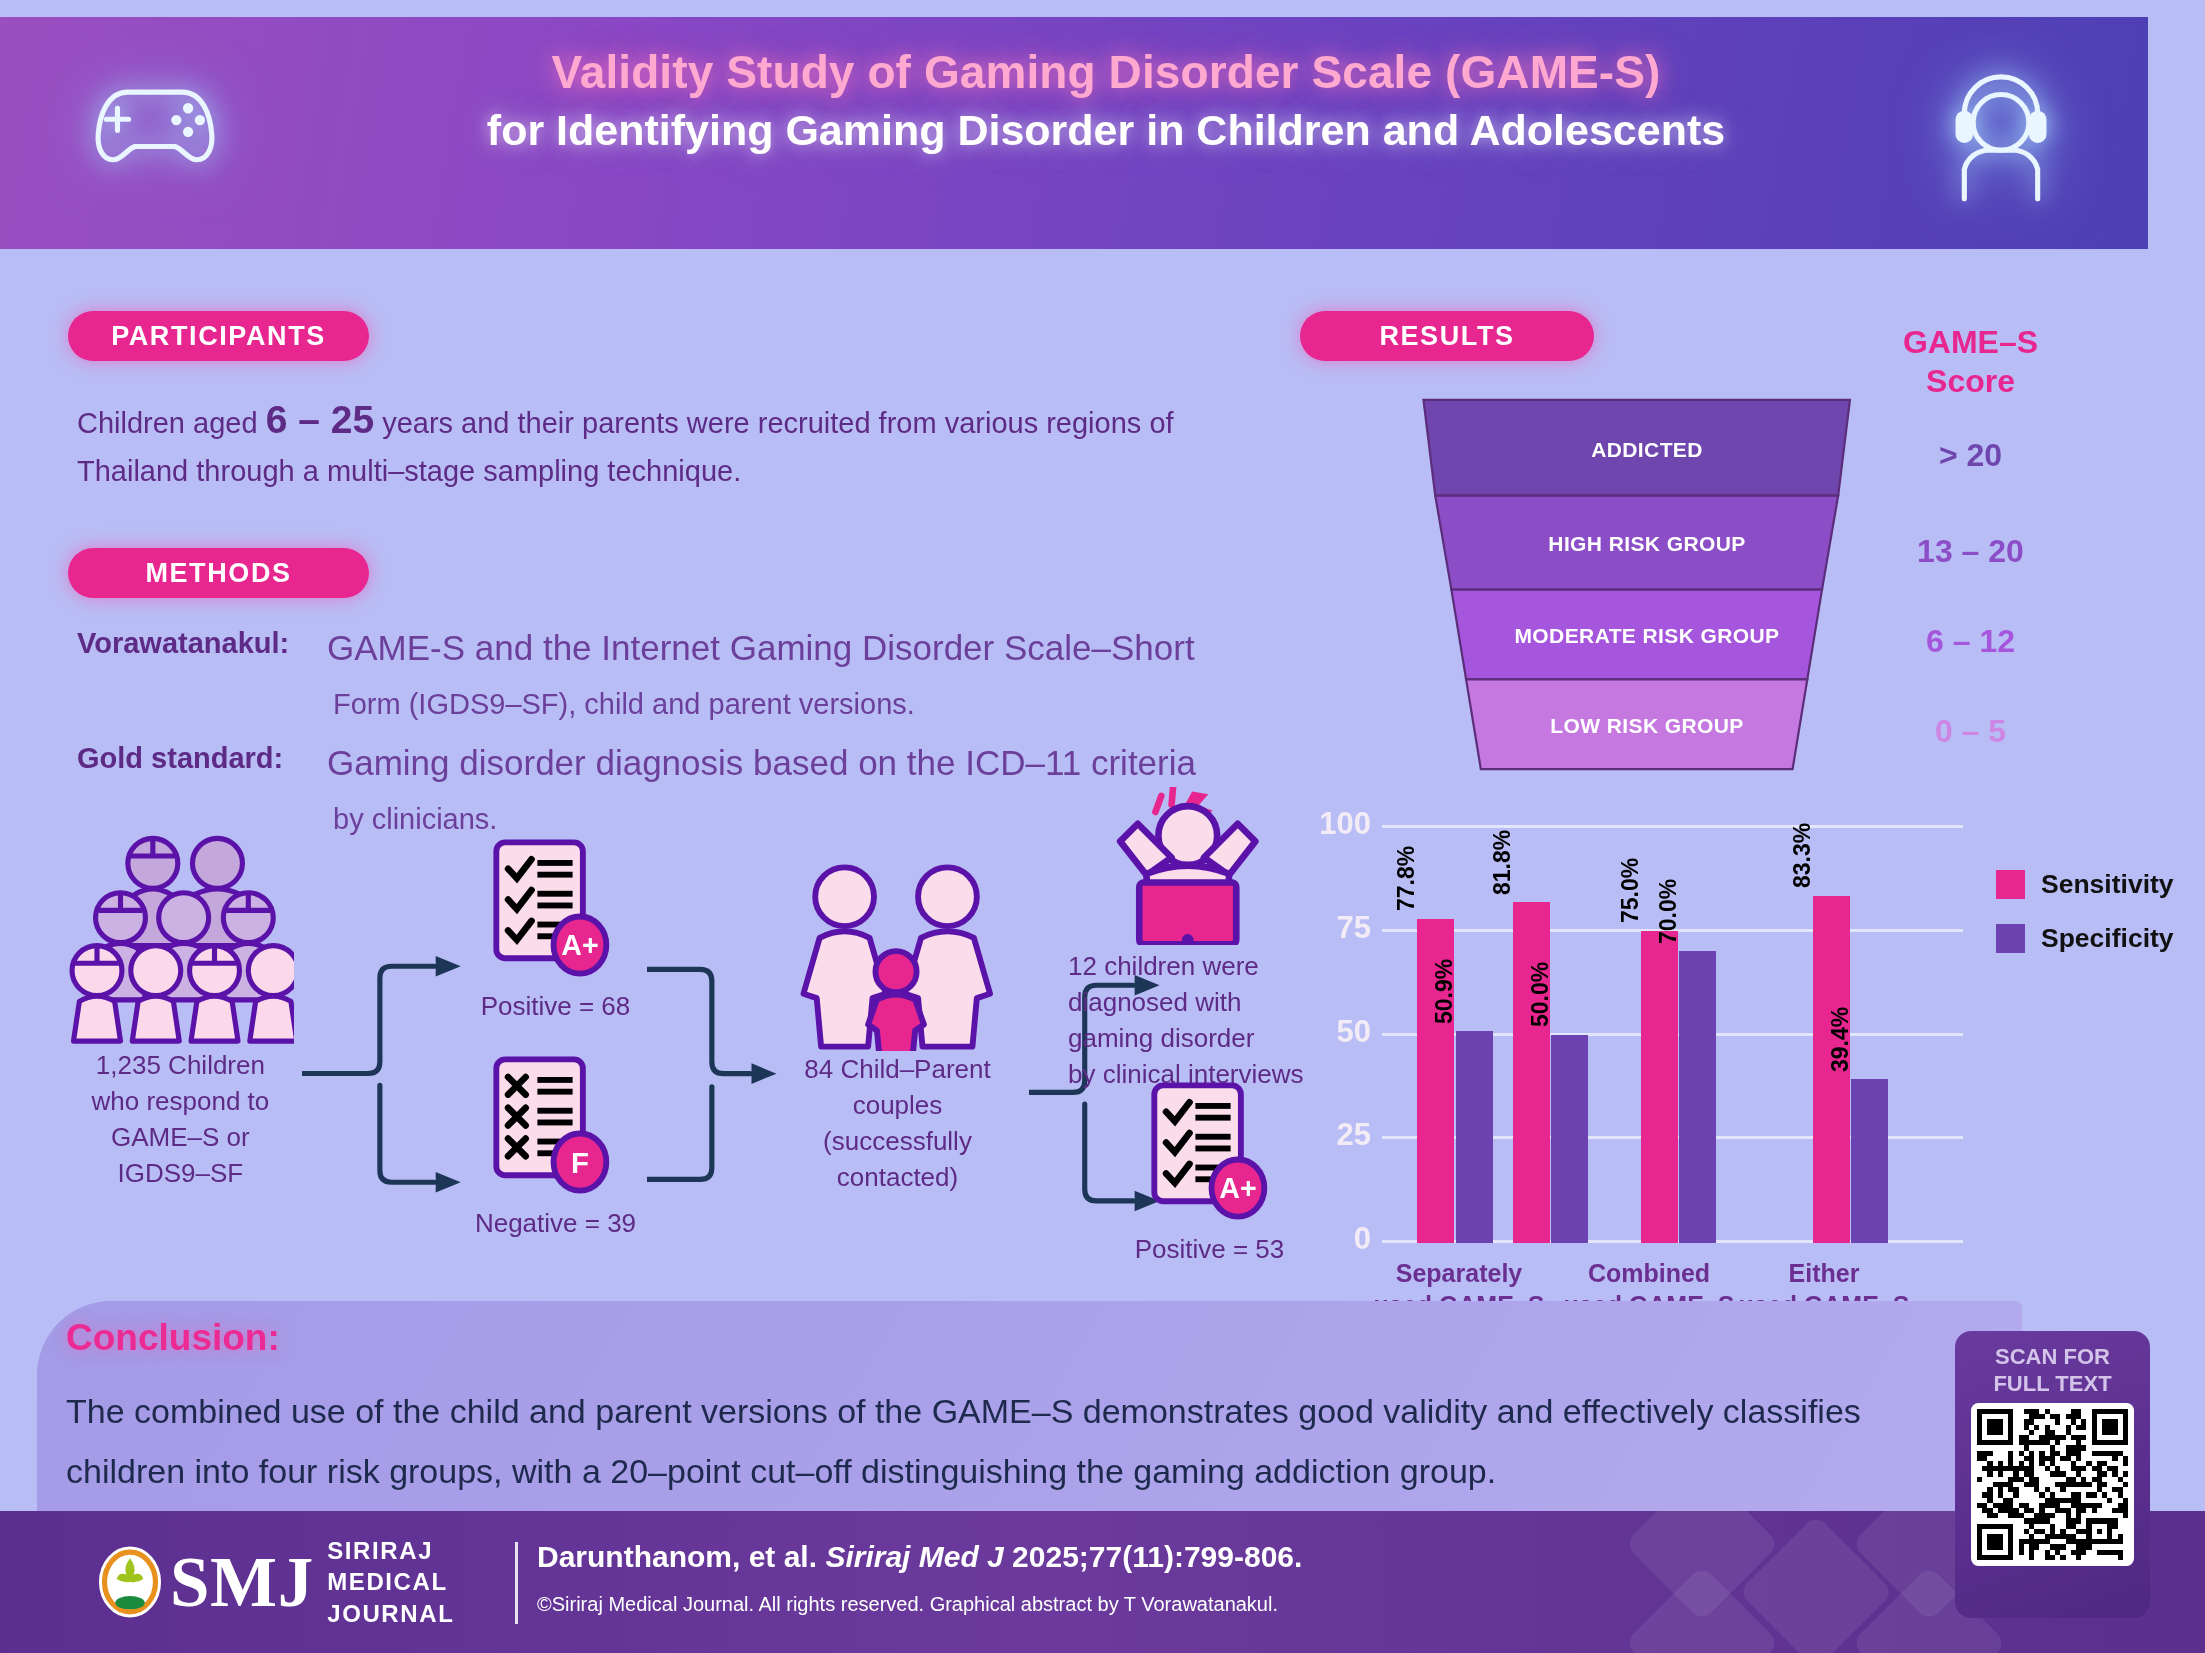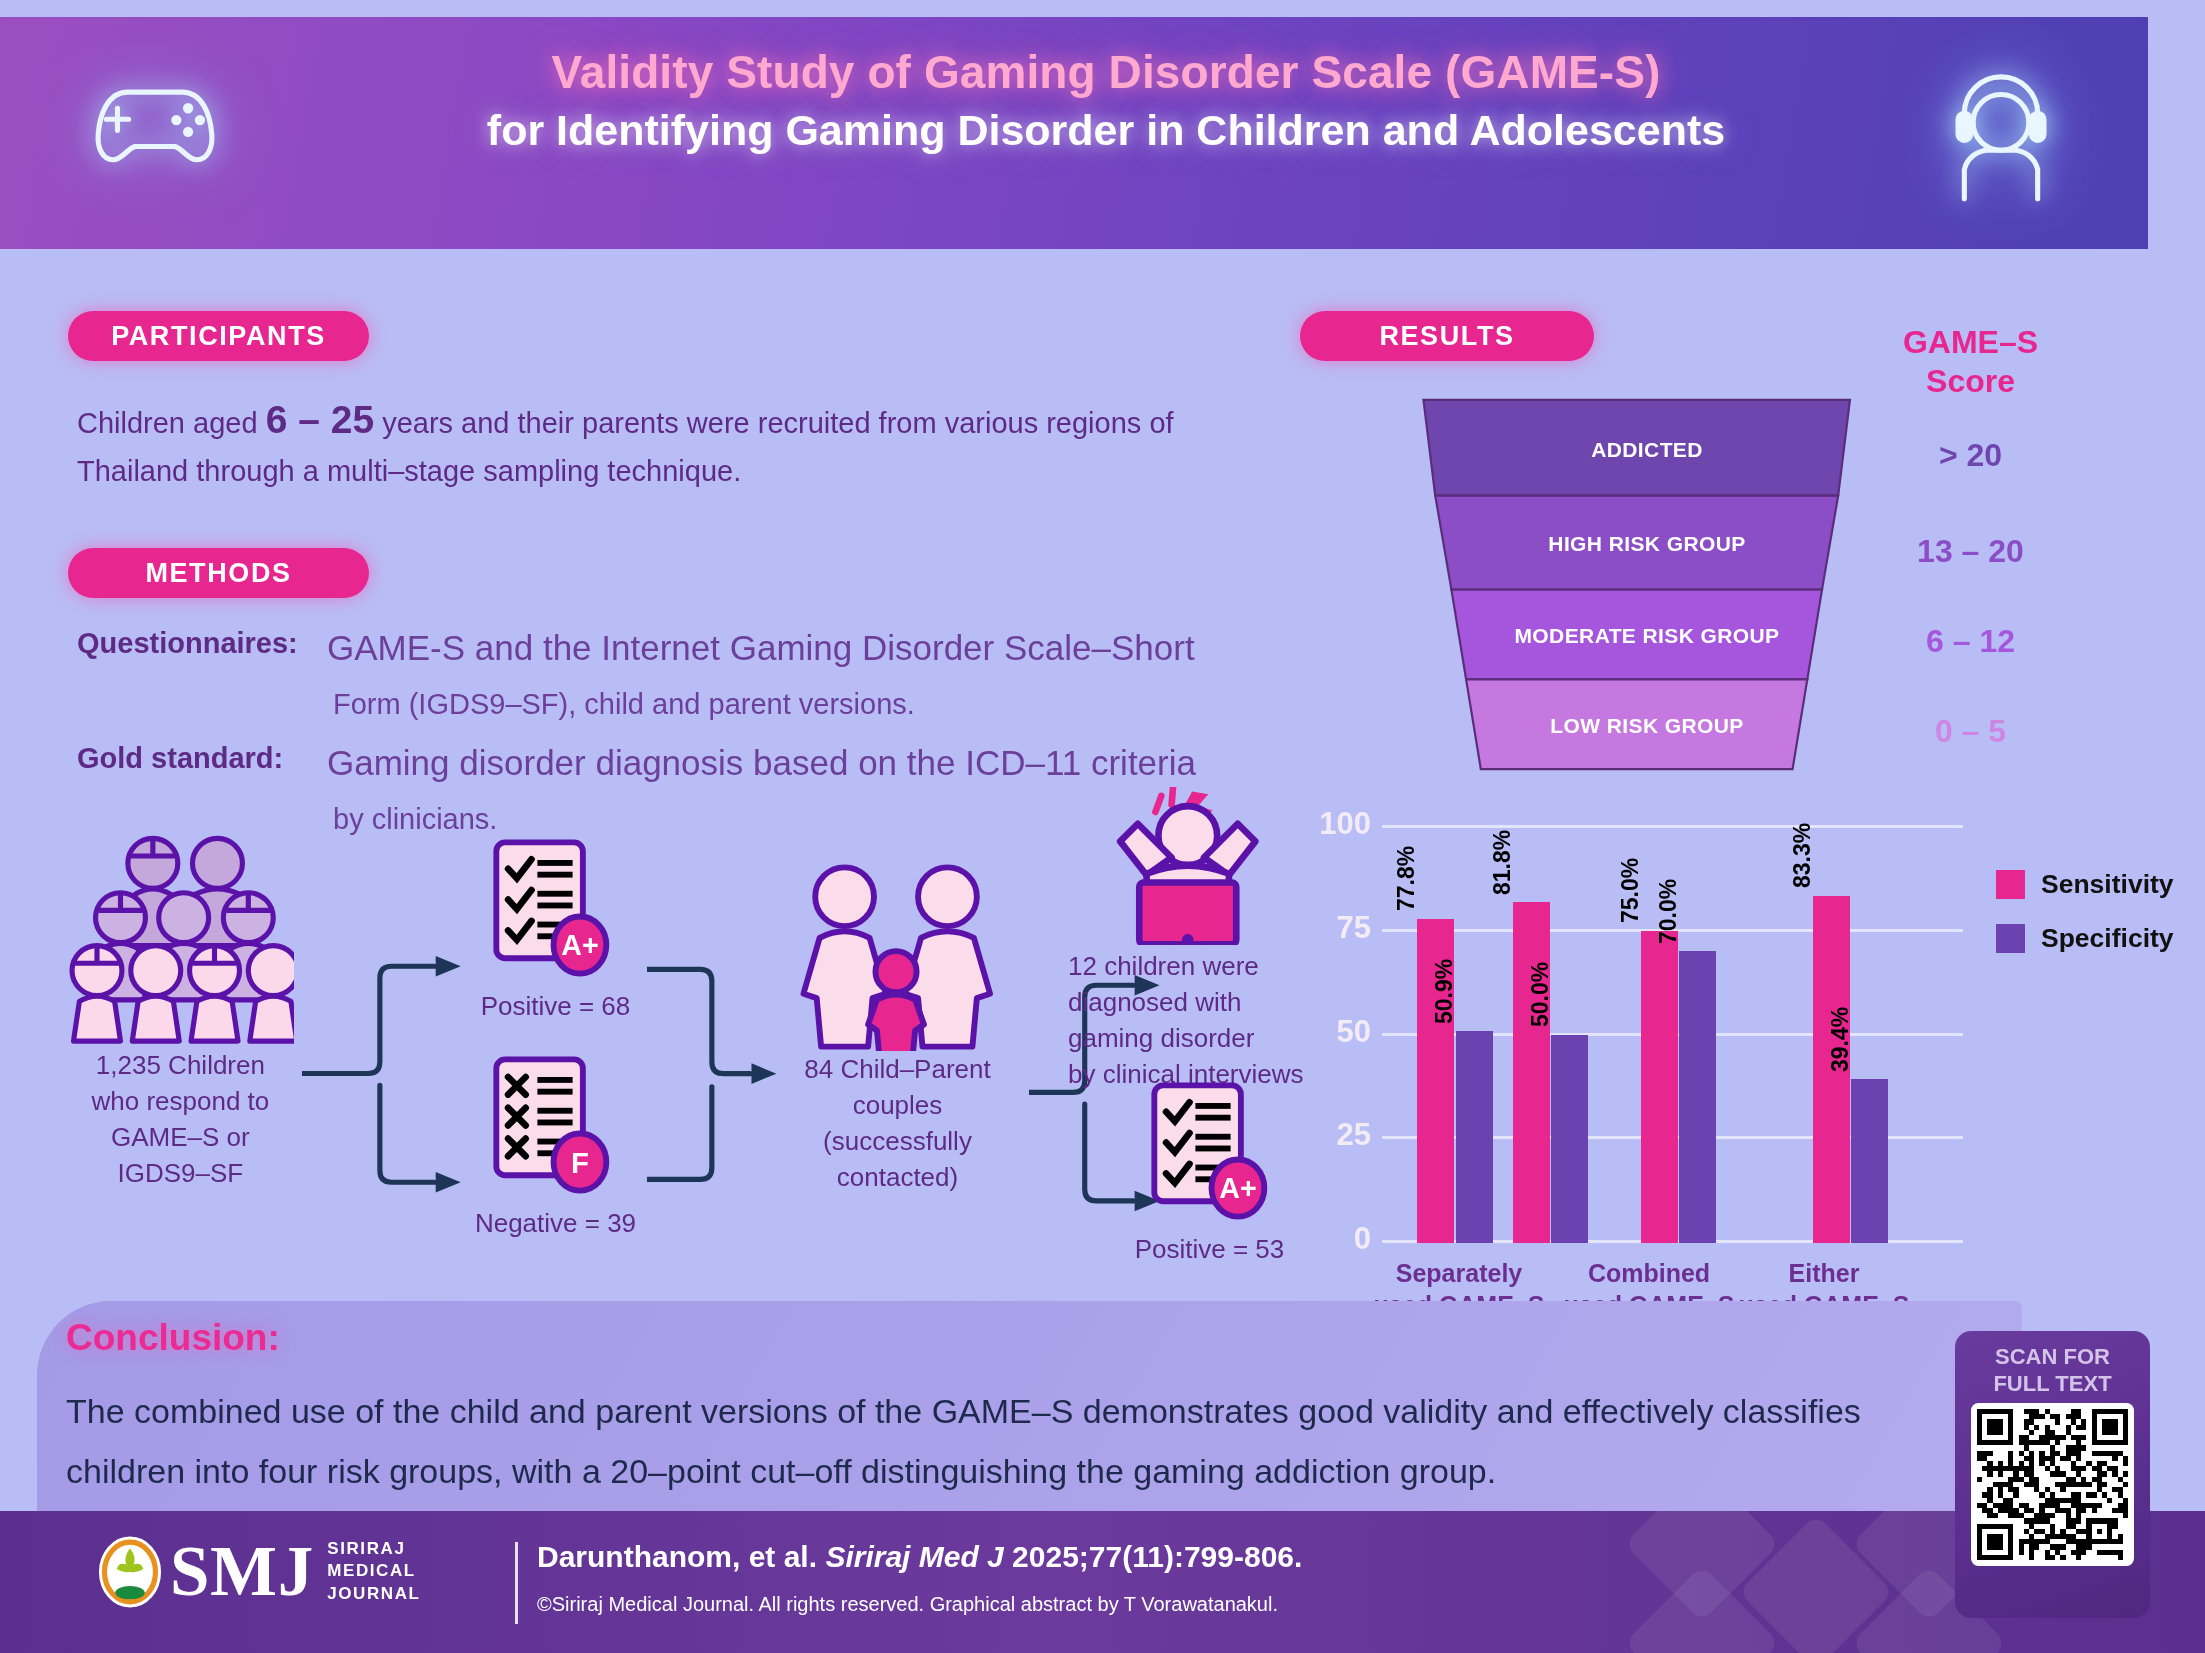--- a/index.html
+++ b/index.html
@@ -123,21 +123,21 @@
     position: absolute; left: 0; top: 1511px; width: 2205px; height: 143px;
     background: linear-gradient(90deg, #5b2f90 0%, #6b3a9c 48%, #5a2f8e 100%);
     overflow: hidden;
   }
   .diamond {
     position: absolute; width: 110px; height: 110px; background: rgba(255,255,255,.07);
     transform: rotate(45deg) ; border-radius: 13.2px;
   }
   #smj-mark { position: absolute; left: 96px; top: 23.5px; display: flex; align-items: center; }
   #smj-letters { color: #fff; font-family: "Liberation Serif", serif; font-size: 71px; font-weight: bold; letter-spacing: 0.7px; line-height: 1; }
-  #smj-words { margin-left: 13.2px; color: #fff; font-size: 17px; font-weight: bold; line-height: 1.32; letter-spacing: 1.6px; }
+  #smj-words { margin-left: 13.2px; color: #fff; font-size: 24px; font-weight: bold; line-height: 1.32; letter-spacing: 1.6px; }
   #cite-div { position: absolute; left: 515px; top: 31px; width: 2.9px; height: 82px; background: rgba(255,255,255,.85); }
   #cite-main { position: absolute; left: 537px; top: 29px; color: #fff; font-size: 30px; font-weight: bold; }
   #cite-main i { font-style: italic; }
   #cite-sub  { position: absolute; left: 537px; top: 82px; color: #fff; font-size: 20px; }
 
   
   #qr-card {
     position: absolute; left: 1955px; top: 1331px; width: 195px; height: 287px;
     background: linear-gradient(160deg, #6a3b9e 0%, #5b2f90 55%, #4f2880 100%);
     border-radius: 16px;
@@ -185,21 +185,21 @@
   <div class="pill" id="pill-participants">PARTICIPANTS</div>
   <div class="pill" id="pill-methods">METHODS</div>
   <div class="pill" id="pill-results">RESULTS</div>
 
   <div class="bodytext" id="participants-text">
     <span>Children aged </span><span class="age">6 – 25</span><span> years and their parents were recruited from various regions of Thailand through a multi–stage sampling technique.</span>
   </div>
 
   <div class="methods-grid">
     <div class="mrow">
-      <div class="mlabel w1">Questionnaires:</div>
+      <div class="mlabel w1">Vorawatanakul:</div>
       <div class="mval">GAME-S and the Internet Gaming Disorder Scale–Short</div>
     </div>
     <div class="mcont">Form (IGDS9–SF), child and parent versions.</div>
     <div class="mrow" style="margin-top:10.3px">
       <div class="mlabel w2">Gold standard:</div>
       <div class="mval">Gaming disorder diagnosis based on the ICD–11 criteria</div>
     </div>
     <div class="mcont">by clinicians.</div>
   </div>
 

